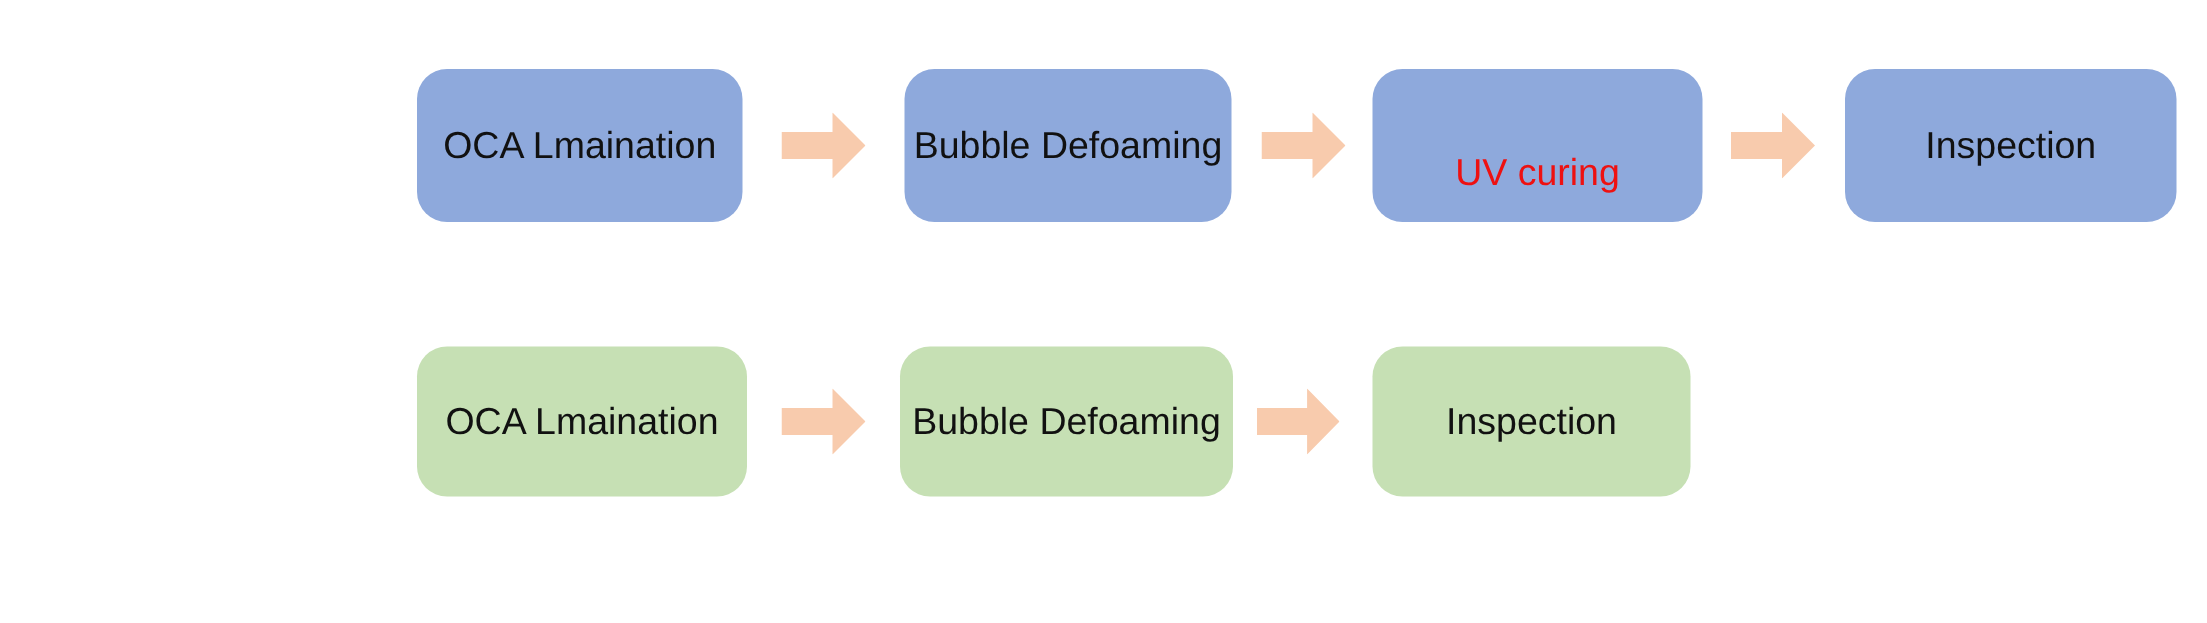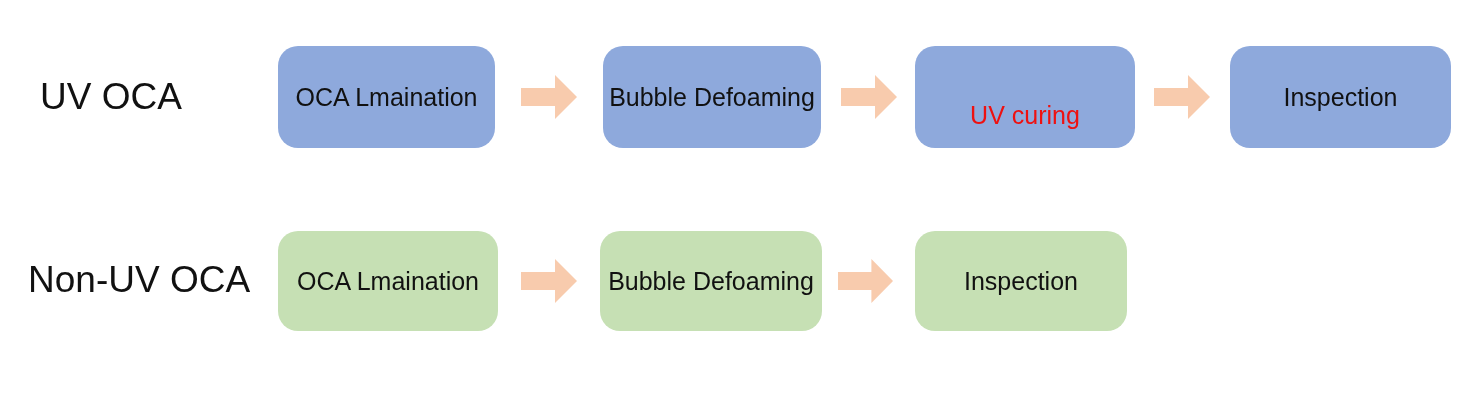--- a/index.html
+++ b/index.html
@@ -50,21 +50,20 @@
     height:44px;
   }
   .flow-arrow svg{display:block;width:100%;height:100%;}
   .flow-arrow polygon{fill:var(--arrow);}
 </style>
 </head>
 <body>
 
 <div class="canvas">
 
-  <div class="row-label" style="left:40px;top:46px;">UV OCA</div>
 
   <div class="flow-box blue" style="left:278px;top:46px;width:217px;height:102px;">
     <span>OCA Lmaination</span>
   </div>
 
   <div class="flow-arrow" style="left:521px;top:75px;">
     <svg viewBox="0 0 56 44" preserveAspectRatio="none" aria-hidden="true">
       <polygon points="0,13 34,13 34,0 56,22 34,44 34,31 0,31"></polygon>
     </svg>
   </div>
@@ -86,21 +85,20 @@
   <div class="flow-arrow" style="left:1154px;top:75px;">
     <svg viewBox="0 0 56 44" preserveAspectRatio="none" aria-hidden="true">
       <polygon points="0,13 34,13 34,0 56,22 34,44 34,31 0,31"></polygon>
     </svg>
   </div>
 
   <div class="flow-box blue" style="left:1230px;top:46px;width:221px;height:102px;">
     <span>Inspection</span>
   </div>
 
-  <div class="row-label" style="left:28px;top:230px;height:100px;">Non-UV OCA</div>
 
   <div class="flow-box green" style="left:278px;top:231px;width:220px;height:100px;">
     <span>OCA Lmaination</span>
   </div>
 
   <div class="flow-arrow" style="left:521px;top:259px;">
     <svg viewBox="0 0 56 44" preserveAspectRatio="none" aria-hidden="true">
       <polygon points="0,13 34,13 34,0 56,22 34,44 34,31 0,31"></polygon>
     </svg>
   </div>

